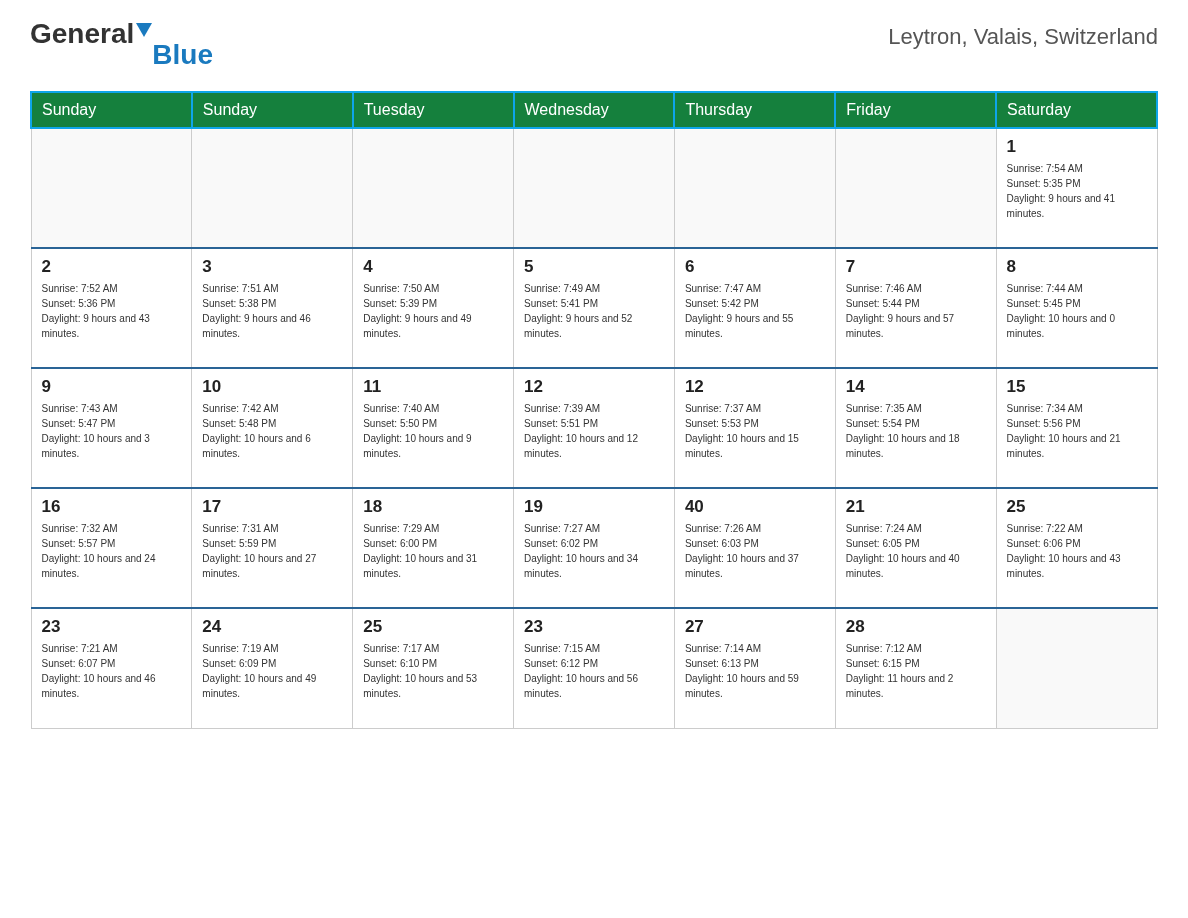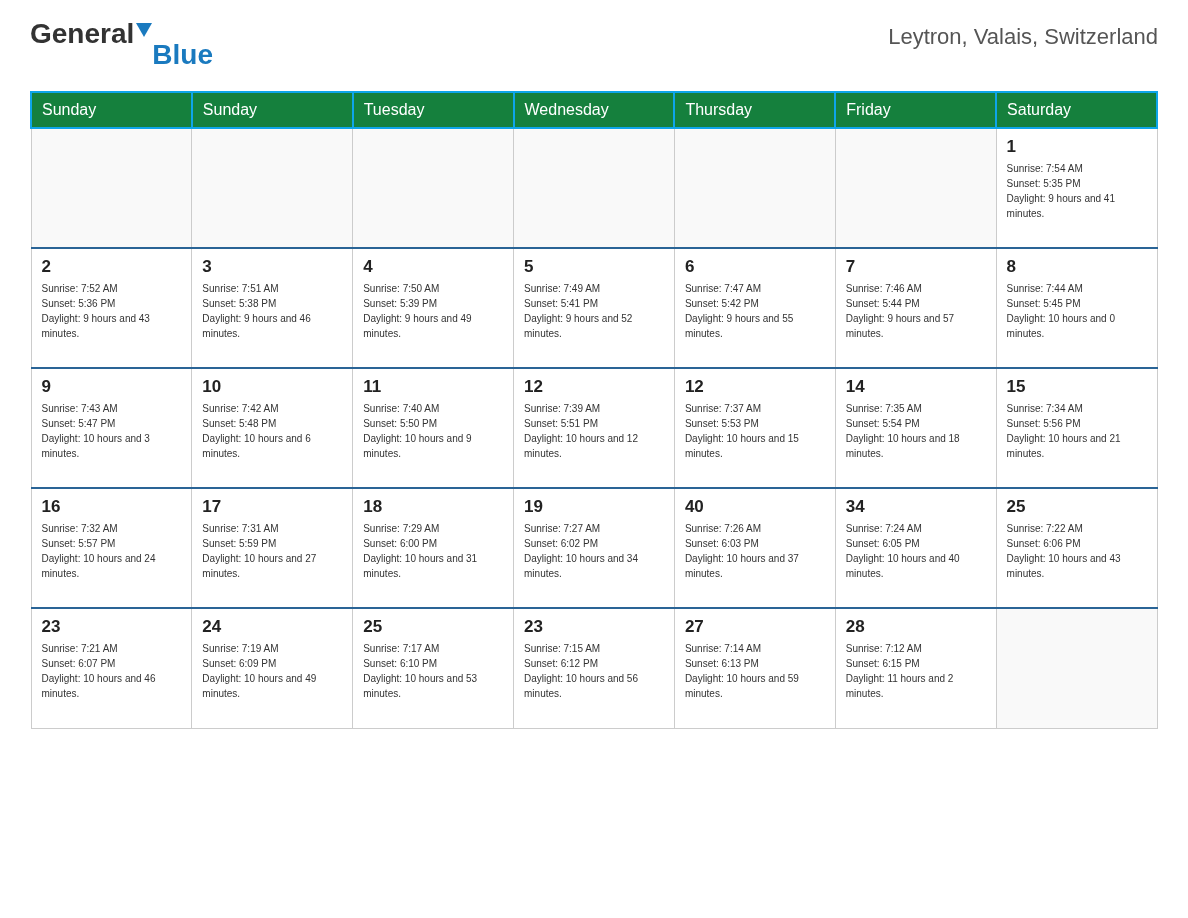--- a/index.html
+++ b/index.html
@@ -213,21 +213,21 @@
         </td>
         <td>
           <div class="day-number">19</div>
           <div class="day-info">Sunrise: 7:27 AM<br>Sunset: 6:02 PM<br>Daylight: 10 hours and 34 minutes.</div>
         </td>
         <td>
           <div class="day-number">40</div>
           <div class="day-info">Sunrise: 7:26 AM<br>Sunset: 6:03 PM<br>Daylight: 10 hours and 37 minutes.</div>
         </td>
         <td>
-          <div class="day-number">34</div>
+          <div class="day-number">21</div>
           <div class="day-info">Sunrise: 7:24 AM<br>Sunset: 6:05 PM<br>Daylight: 10 hours and 40 minutes.</div>
         </td>
         <td>
           <div class="day-number">25</div>
           <div class="day-info">Sunrise: 7:22 AM<br>Sunset: 6:06 PM<br>Daylight: 10 hours and 43 minutes.</div>
         </td>
       </tr>
       <tr class="week-row">
         <td>
           <div class="day-number">23</div>

